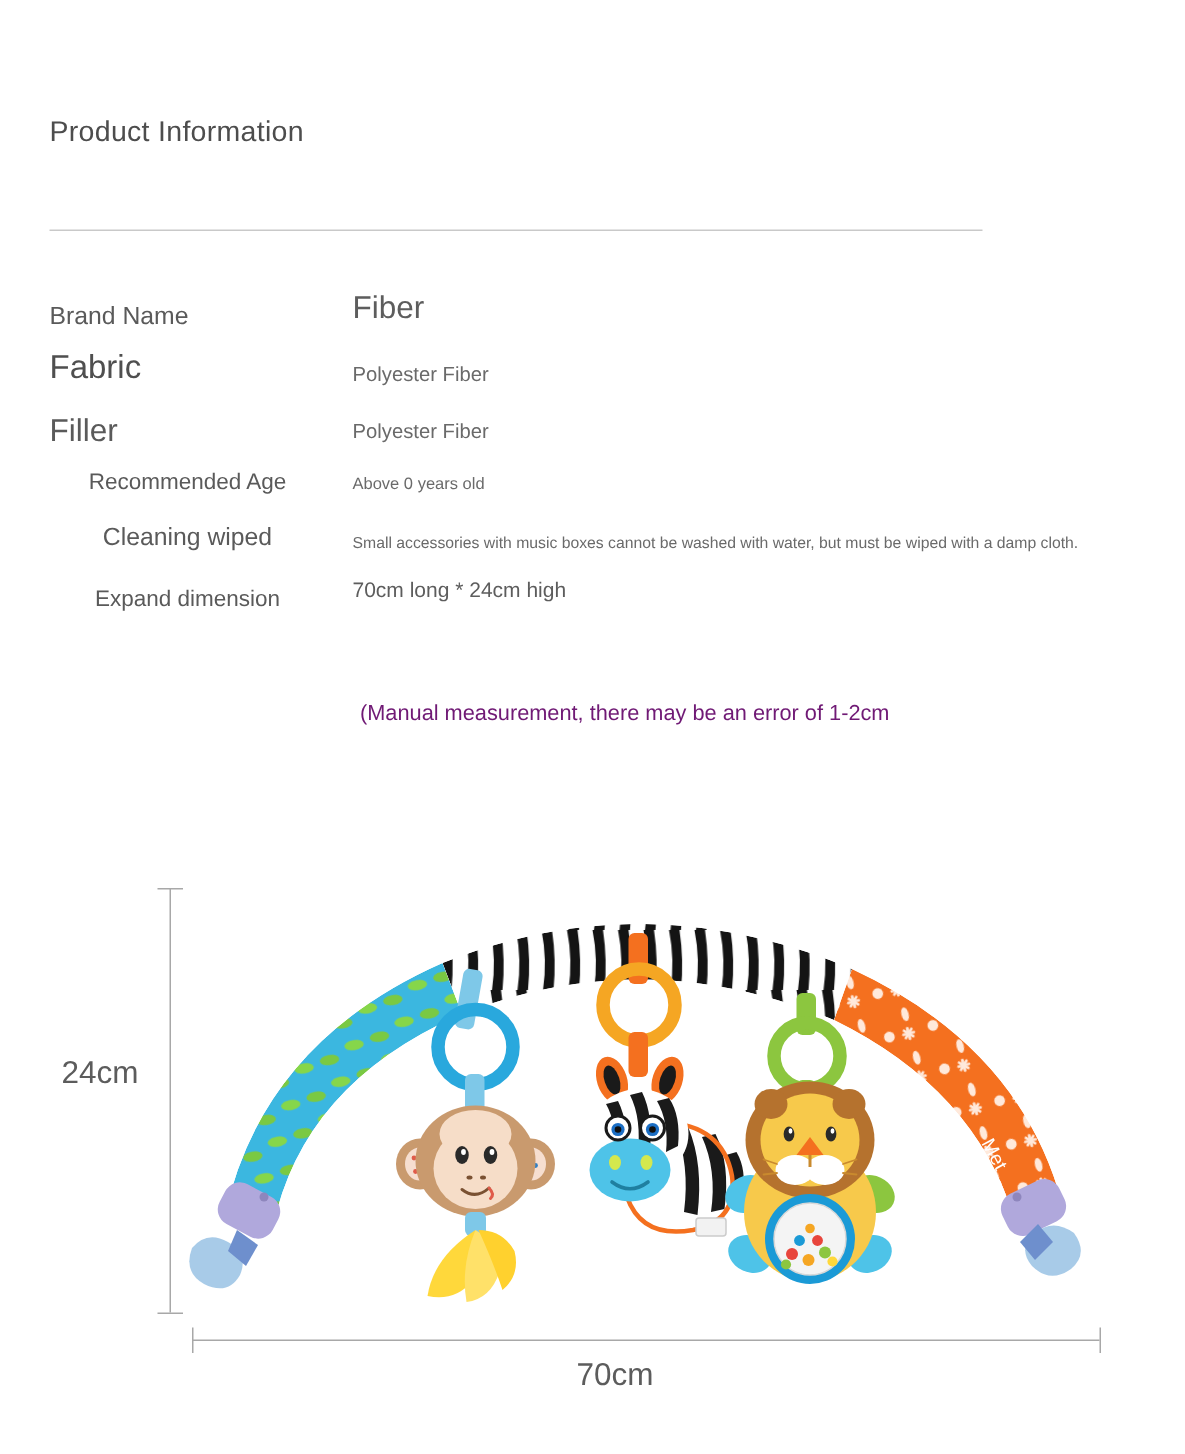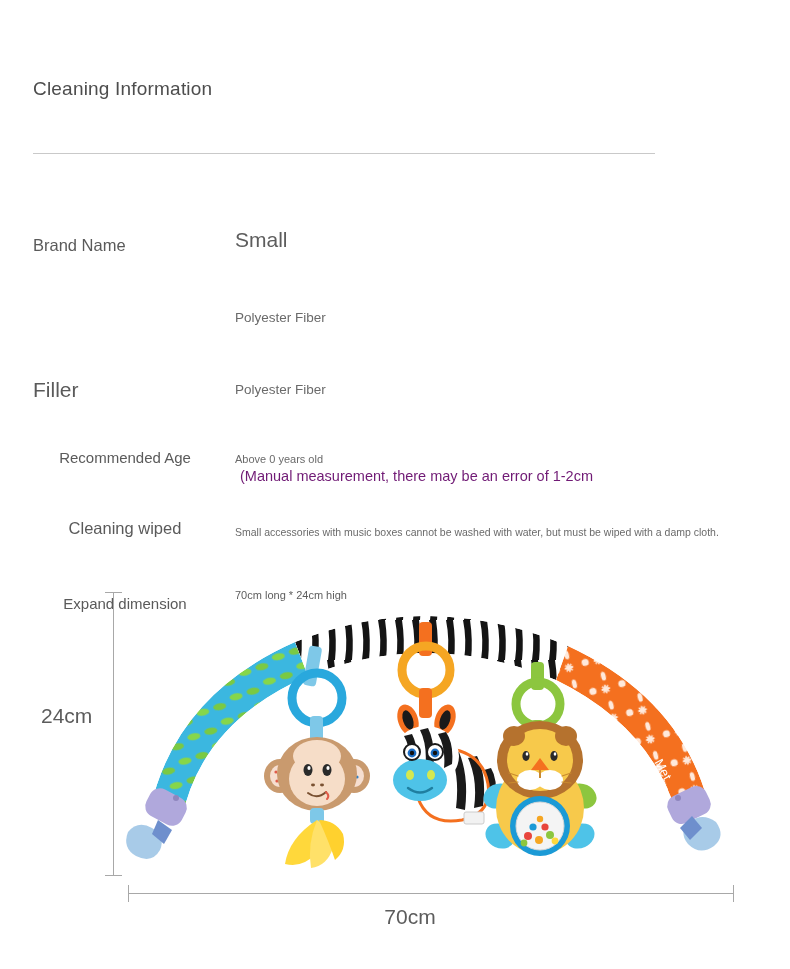--- a/index.html
+++ b/index.html
@@ -40,21 +40,20 @@
   
   .spec-table {
     position: absolute;
     left: 0;
     top: 190px;
     width: 790px;
   }
   .spec-row {
     position: relative;
     width: 732px;
-    margin-top: 34px;
   }
   .spec-label {
     position: absolute;
     left: 33px;
     width: 184px;
     color: #5a5a5a;
     white-space: nowrap;
   }
   .spec-value {
     position: absolute;
@@ -83,21 +82,21 @@
   .row-age            { height: 39px; text-decoration: underline; }
   .row-age     .spec-label { top: 7px;  font-size: 15px; text-align: center; }
   .row-age     .spec-value { top: 11px; font-size: 11px; }
 
   .row-clean          { height: 38px; }
   .row-clean   .spec-label { top: 4px;  font-size: 16.5px; text-align: center; }
   .row-clean   .spec-value { top: 11px; font-size: 10.5px; }
 
   .row-expand         { height: 44px; padding-left: 20px; }
   .row-expand  .spec-label { top: 8px;  font-size: 15px; text-align: center; }
-  .row-expand  .spec-value { top: 2px;  font-size: 11px; color: #5d5d5d; text-align: right; }
+  .row-expand  .spec-value { top: 2px;  font-size: 14px; color: #5d5d5d; text-align: right; }
 
   .spec-note {
     position: absolute;
     left: 240px;
     top: 468px;
     font-size: 14.5px;
     color: #701a75;
     white-space: nowrap;
   }
 
@@ -161,33 +160,34 @@
     position: absolute;
     left: 120px;
     top: 580px;
     width: 620px;
     height: 300px;
   }
 </style>
 </head>
 <body>
 
-<div class="page-title">Cleaning Information</div>
+<div class="page-title">Product Information</div>
 
 <div class="divider"></div>
 
 <div class="spec-table">
 
   <div class="spec-row row-brand">
     <div class="spec-label">Brand Name</div>
-    <div class="spec-value">Small</div>
+    <div class="spec-value">Fiber</div>
   </div>
 
 
   <div class="spec-row row-fabric">
+    <div class="spec-label">Fabric</div>
     <div class="spec-value">Polyester Fiber</div>
   </div>
 
   <div class="spec-row row-filler">
     <div class="spec-label">Filler</div>
     <div class="spec-value">Polyester Fiber</div>
   </div>
 
   <div class="spec-row row-age">
     <div class="spec-label">Recommended Age</div>

